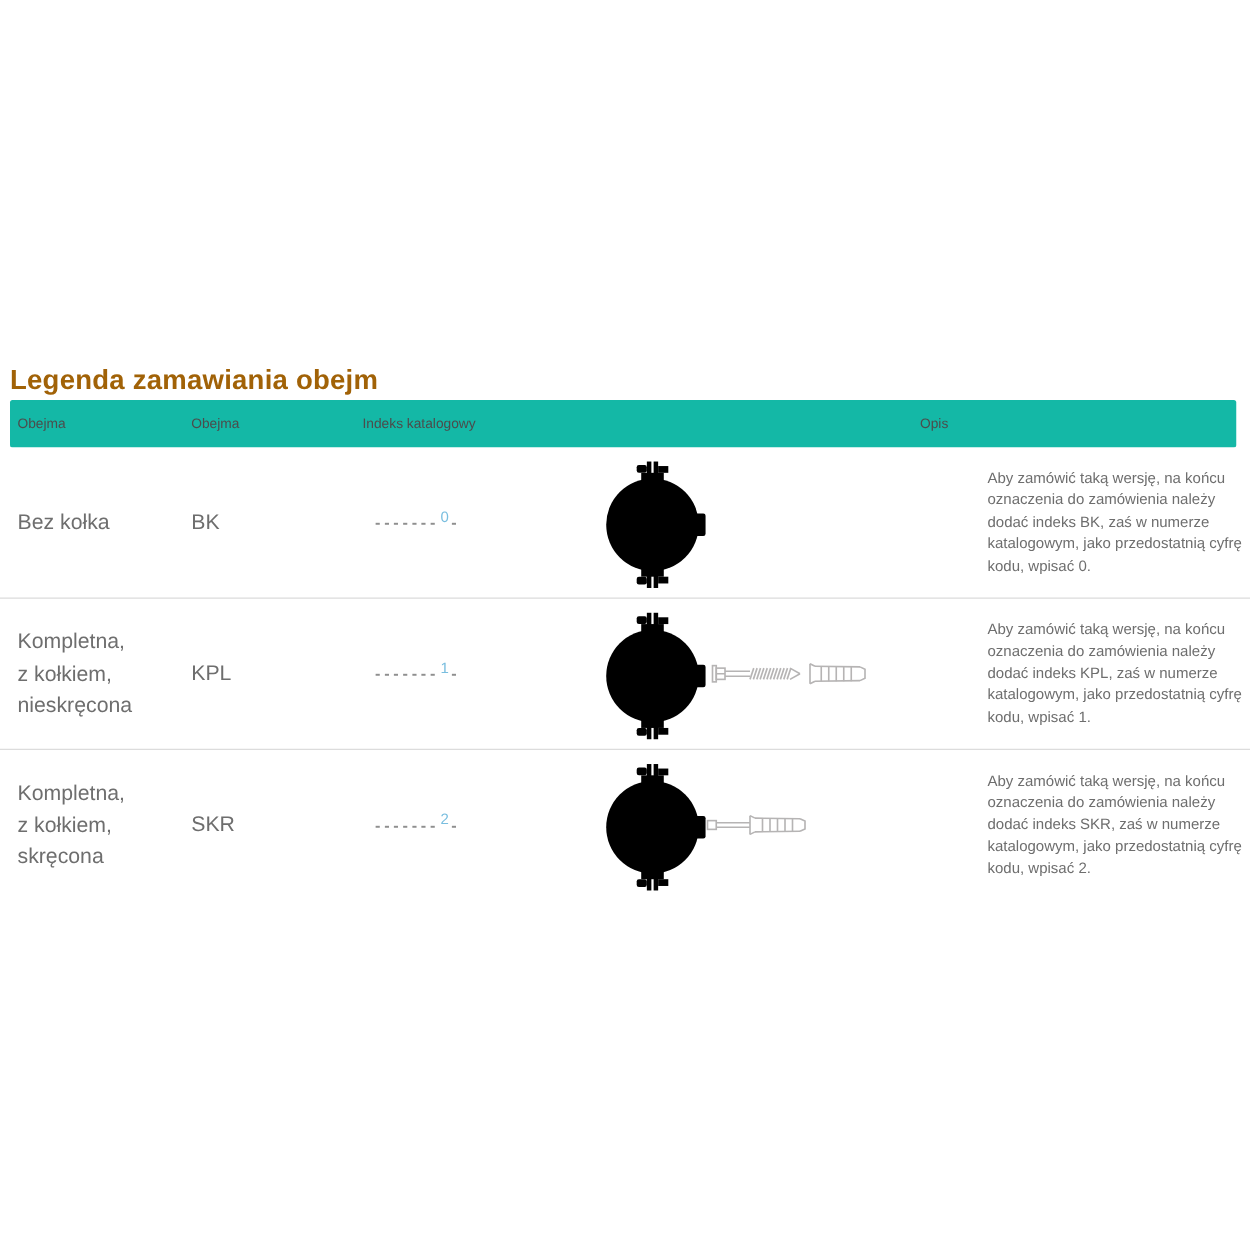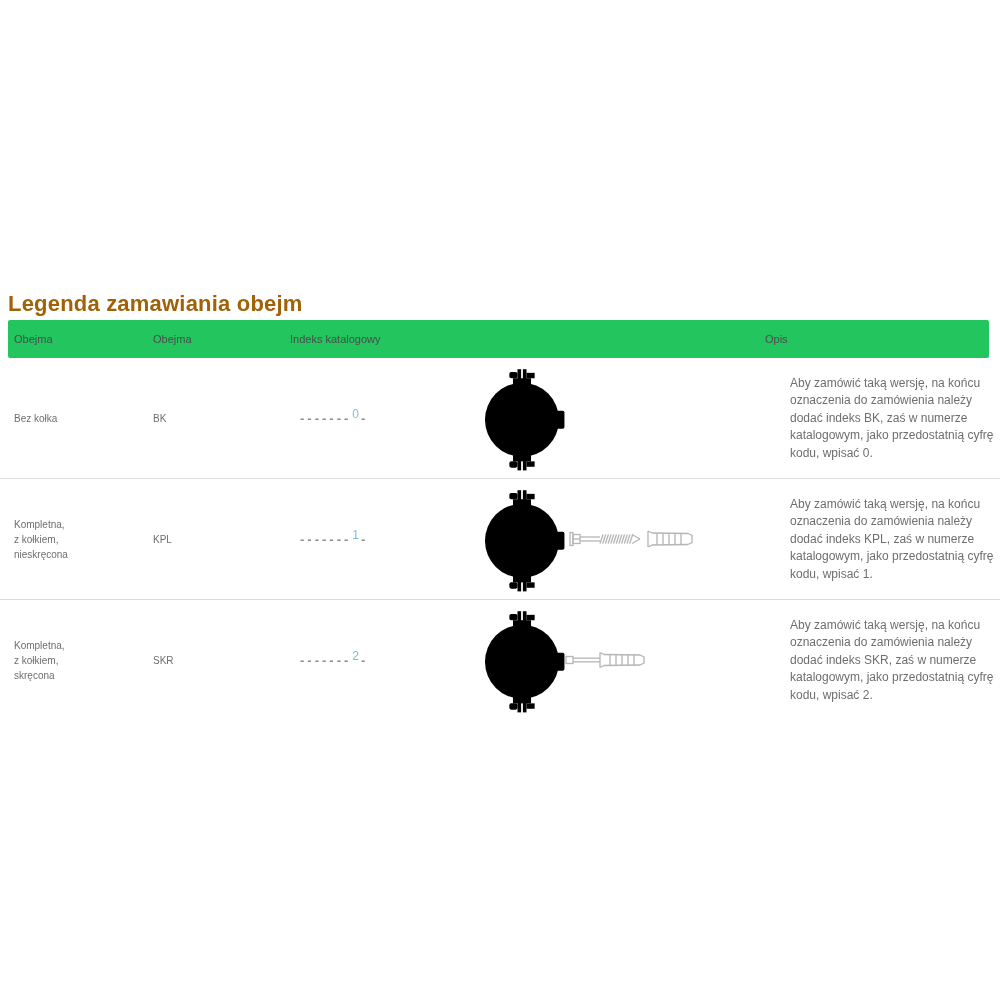--- a/index.html
+++ b/index.html
@@ -10,38 +10,38 @@
   }
   .page{position:relative;width:1000px;height:1000px;background:#fff;}
 
   .title{
     position:absolute;left:8px;top:276px;
     font-size:22px;font-weight:bold;color:#a16207;letter-spacing:.2px;
   }
 
   .band{
     position:absolute;left:8px;top:320px;width:981px;height:38px;
-    background:#22c55e;border-radius:2px;
+    background:#14b8a6;border-radius:2px;
   }
   .band .h{
     position:absolute;top:50%;transform:translateY(-50%);
     font-size:11px;color:#4c4c4c;white-space:nowrap;
   }
   .h-obejma{left:6px}
   .h-indeks{left:145px}
   .h-numer{left:282px}
-  .h-opis{left:757px}
+  .h-opis{left:728px}
 
   .rows{position:absolute;left:0;top:358px;width:1000px;}
   .row{position:relative;width:1000px;height:120px;background:#fff;}
   .row + .row{border-top:1px solid #dcdcdc;}
 
   .cell{
     position:absolute;top:50%;transform:translateY(-50%);
-    font-size:10px;color:#6e6e6e;
+    font-size:17px;color:#6e6e6e;
   }
   .c-name{left:14px;white-space:pre-line;line-height:1.5;max-width:130px;}
   .c-index{left:153px;}
   .c-cat{left:300px;color:#8f8f8f;font-size:13px;font-weight:bold;letter-spacing:3px;white-space:nowrap;}
   .c-cat .digit{
     color:#79bedf;font-size:12px;font-weight:normal;
     position:relative;top:-5px;letter-spacing:0;margin:0 2px 0 1px;
   }
   .c-desc{left:790px;width:206px;font-size:12px;line-height:1.45;color:#6e6e6e;}
 

